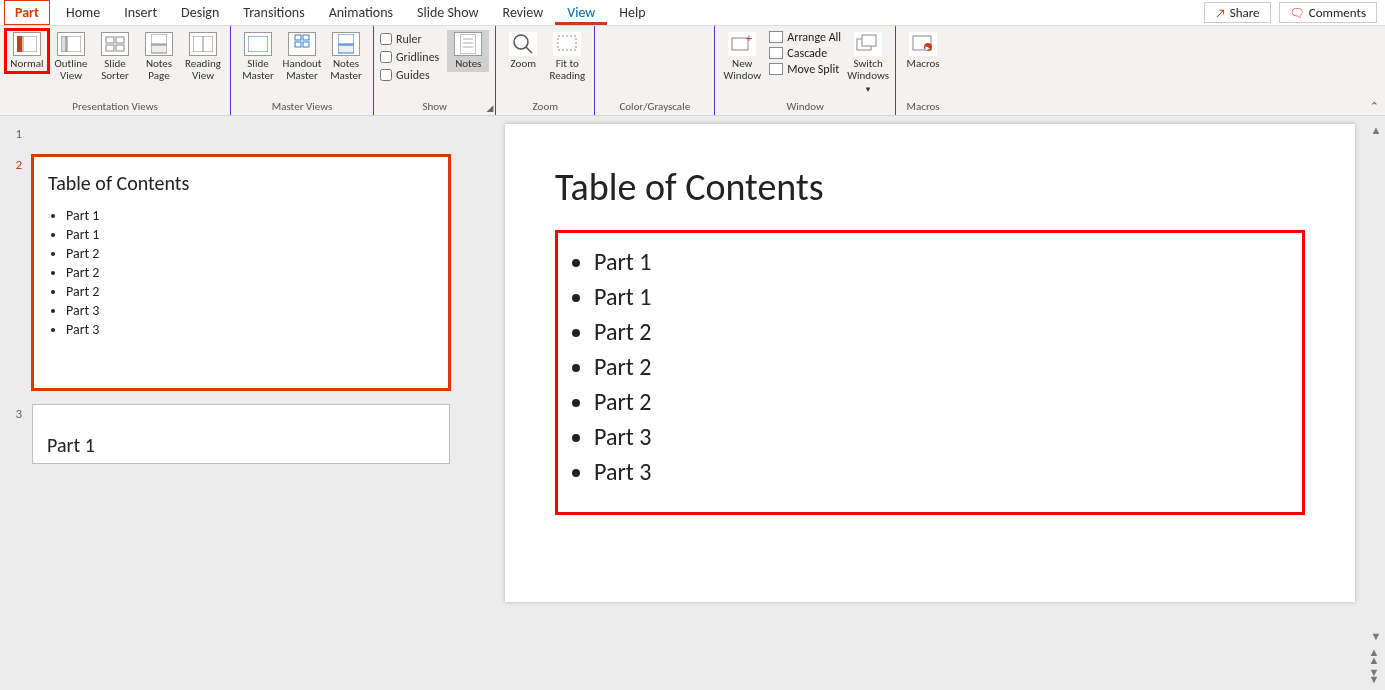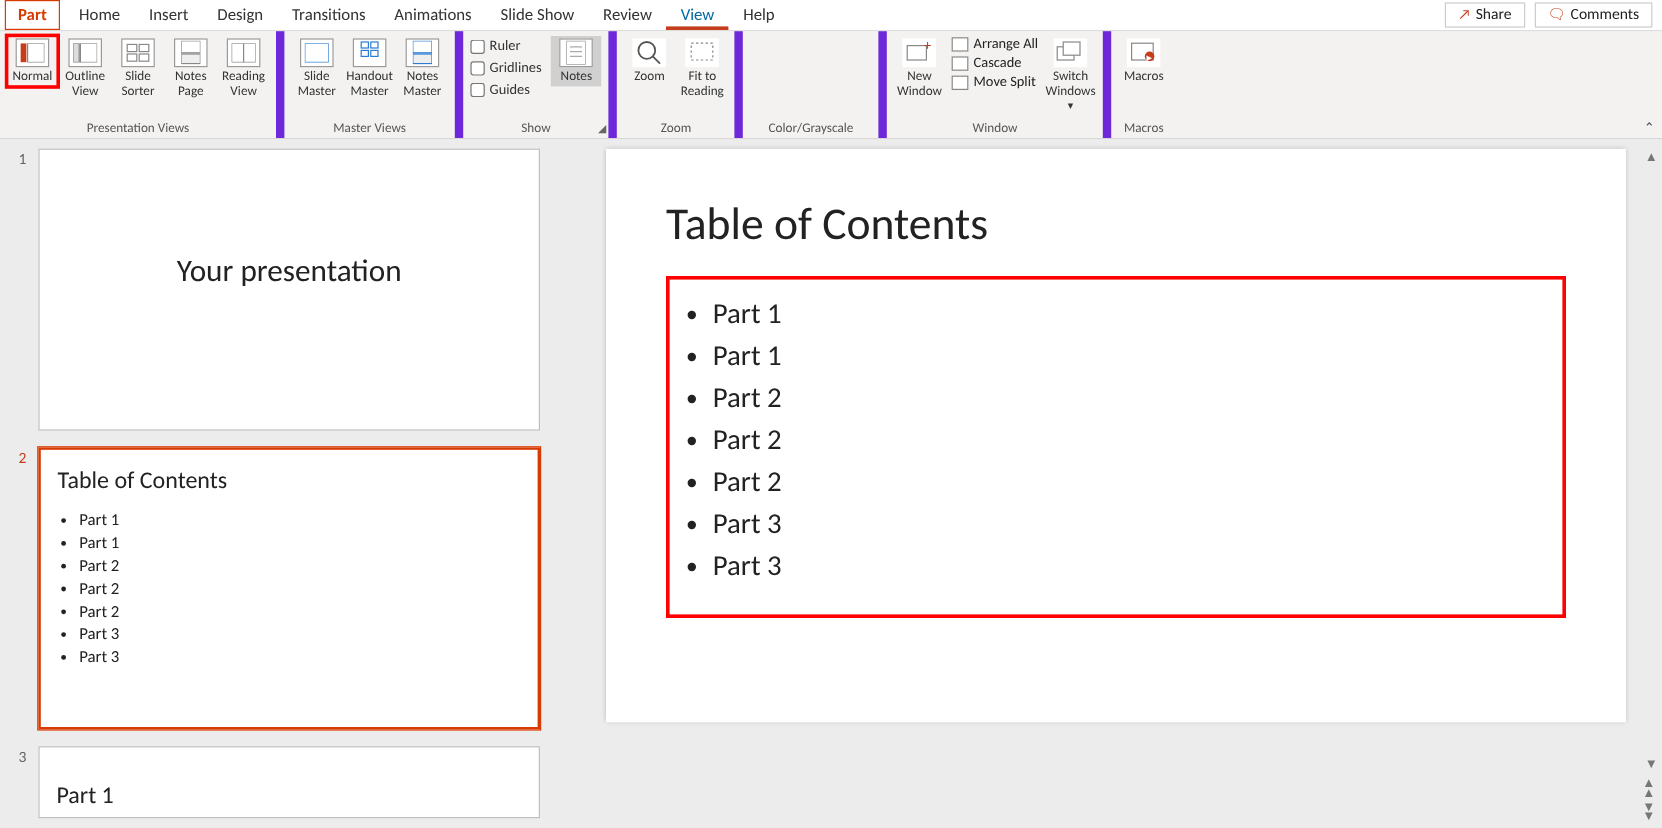--- a/index.html
+++ b/index.html
@@ -65,21 +65,21 @@
   .ribbon {
     display: flex;
     background: #f3f2f1;
     border-bottom: 1px solid #d6d6d6;
     height: 90px;
     position: relative;
   }
   .group {
     display: flex;
     flex-direction: column;
-    border-right: 7px solid #6d28d9;
+    border-right: 1px solid #6d28d9;
     padding: 4px 6px 0 6px;
     height: 100%;
     position: relative;
   }
   .group .controls {
     display: flex;
     gap: 2px;
     align-items: flex-start;
   }
   .group .label {
@@ -529,23 +529,20 @@
   </div>
 
   <div class="ribbon-collapse">⌃</div>
 </div>
 
 <div class="main">
 
   <div class="thumb-panel">
     <div class="thumb-row">
       <div class="thumb-num">1</div>
-      <div class="thumb">
-        <div class="title1">Your presentation</div>
-      </div>
     </div>
     <div class="thumb-row">
       <div class="thumb-num" style="color:#c43e1c;">2</div>
       <div class="thumb selected">
         <div class="title2">Table of Contents</div>
         <ul>
           <li>Part 1</li>
           <li>Part 1</li>
           <li>Part 2</li>
           <li>Part 2</li>

